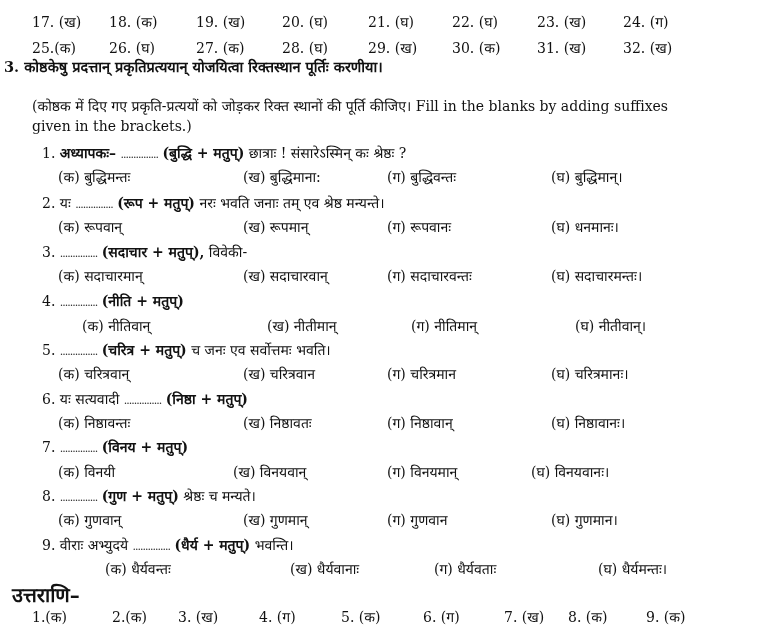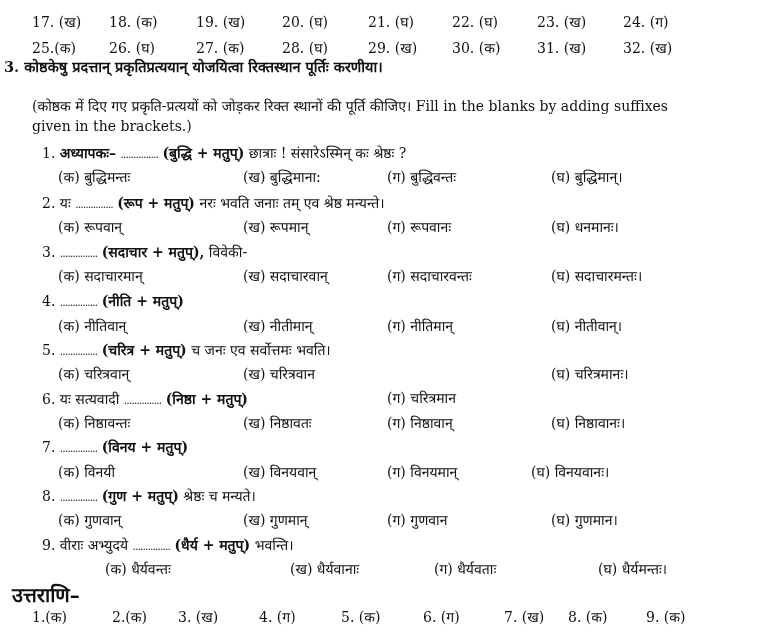--- a/index.html
+++ b/index.html
@@ -75,53 +75,53 @@
 <div class="row" style="top:266px;">
   <span class="cell" style="left:58px;">(क) सदाचारमान्</span>
   <span class="cell" style="left:243px;">(ख) सदाचारवान्</span>
   <span class="cell" style="left:387px;">(ग) सदाचारवन्तः</span>
   <span class="cell" style="left:551px;">(घ) सदाचारमन्तः।</span>
 </div>
 
 <div class="abs q" style="left:42px; top:291px;">
   <span>4.</span> <span class="dots">...............</span> <span class="bold">(नीति + मतुप्)</span>
 </div>
-<div class="row" style="top:316px;">
+<div class="row" style="top:316px;margin-left:24px;">
   <span class="cell" style="left:58px;">(क) नीतिवान्</span>
   <span class="cell" style="left:243px;">(ख) नीतीमान्</span>
   <span class="cell" style="left:387px;">(ग) नीतिमान्</span>
   <span class="cell" style="left:551px;">(घ) नीतीवान्।</span>
 </div>
 
 <div class="abs q" style="left:42px; top:340px;">
   <span>5.</span> <span class="dots">...............</span> <span class="bold">(चरित्र + मतुप्)</span> <span>च जनः एव सर्वोत्तमः भवति।</span>
 </div>
 <div class="row" style="top:364px;">
   <span class="cell" style="left:58px;">(क) चरित्रवान्</span>
   <span class="cell" style="left:243px;">(ख) चरित्रवान</span>
-  <span class="cell" style="left:387px;margin-top:24px;">(ग) चरित्रमान</span>
+  <span class="cell" style="left:387px;">(ग) चरित्रमान</span>
   <span class="cell" style="left:551px;">(घ) चरित्रमानः।</span>
 </div>
 
 <div class="abs q" style="left:42px; top:389px;">
   <span>6.</span> <span>यः सत्यवादी</span> <span class="dots">...............</span> <span class="bold">(निष्ठा + मतुप्)</span>
 </div>
 <div class="row" style="top:413px;">
   <span class="cell" style="left:58px;">(क) निष्ठावन्तः</span>
   <span class="cell" style="left:243px;">(ख) निष्ठावतः</span>
   <span class="cell" style="left:387px;">(ग) निष्ठावान्</span>
   <span class="cell" style="left:551px;">(घ) निष्ठावानः।</span>
 </div>
 
 <div class="abs q" style="left:42px; top:437px;">
   <span>7.</span> <span class="dots">...............</span> <span class="bold">(विनय + मतुप्)</span>
 </div>
 <div class="row" style="top:462px;">
   <span class="cell" style="left:58px;">(क) विनयी</span>
-  <span class="cell" style="left:243px;">(ख) विनयवान्</span>
+  <span class="cell" style="left:233px;">(ख) विनयवान्</span>
   <span class="cell" style="left:387px;">(ग) विनयमान्</span>
   <span class="cell" style="left:531px;">(घ) विनयवानः।</span>
 </div>
 
 <div class="abs q" style="left:42px; top:486px;">
   <span>8.</span> <span class="dots">...............</span> <span class="bold">(गुण + मतुप्)</span> <span>श्रेष्ठः च मन्यते।</span>
 </div>
 <div class="row" style="top:510px;">
   <span class="cell" style="left:58px;">(क) गुणवान्</span>
   <span class="cell" style="left:243px;">(ख) गुणमान्</span>

